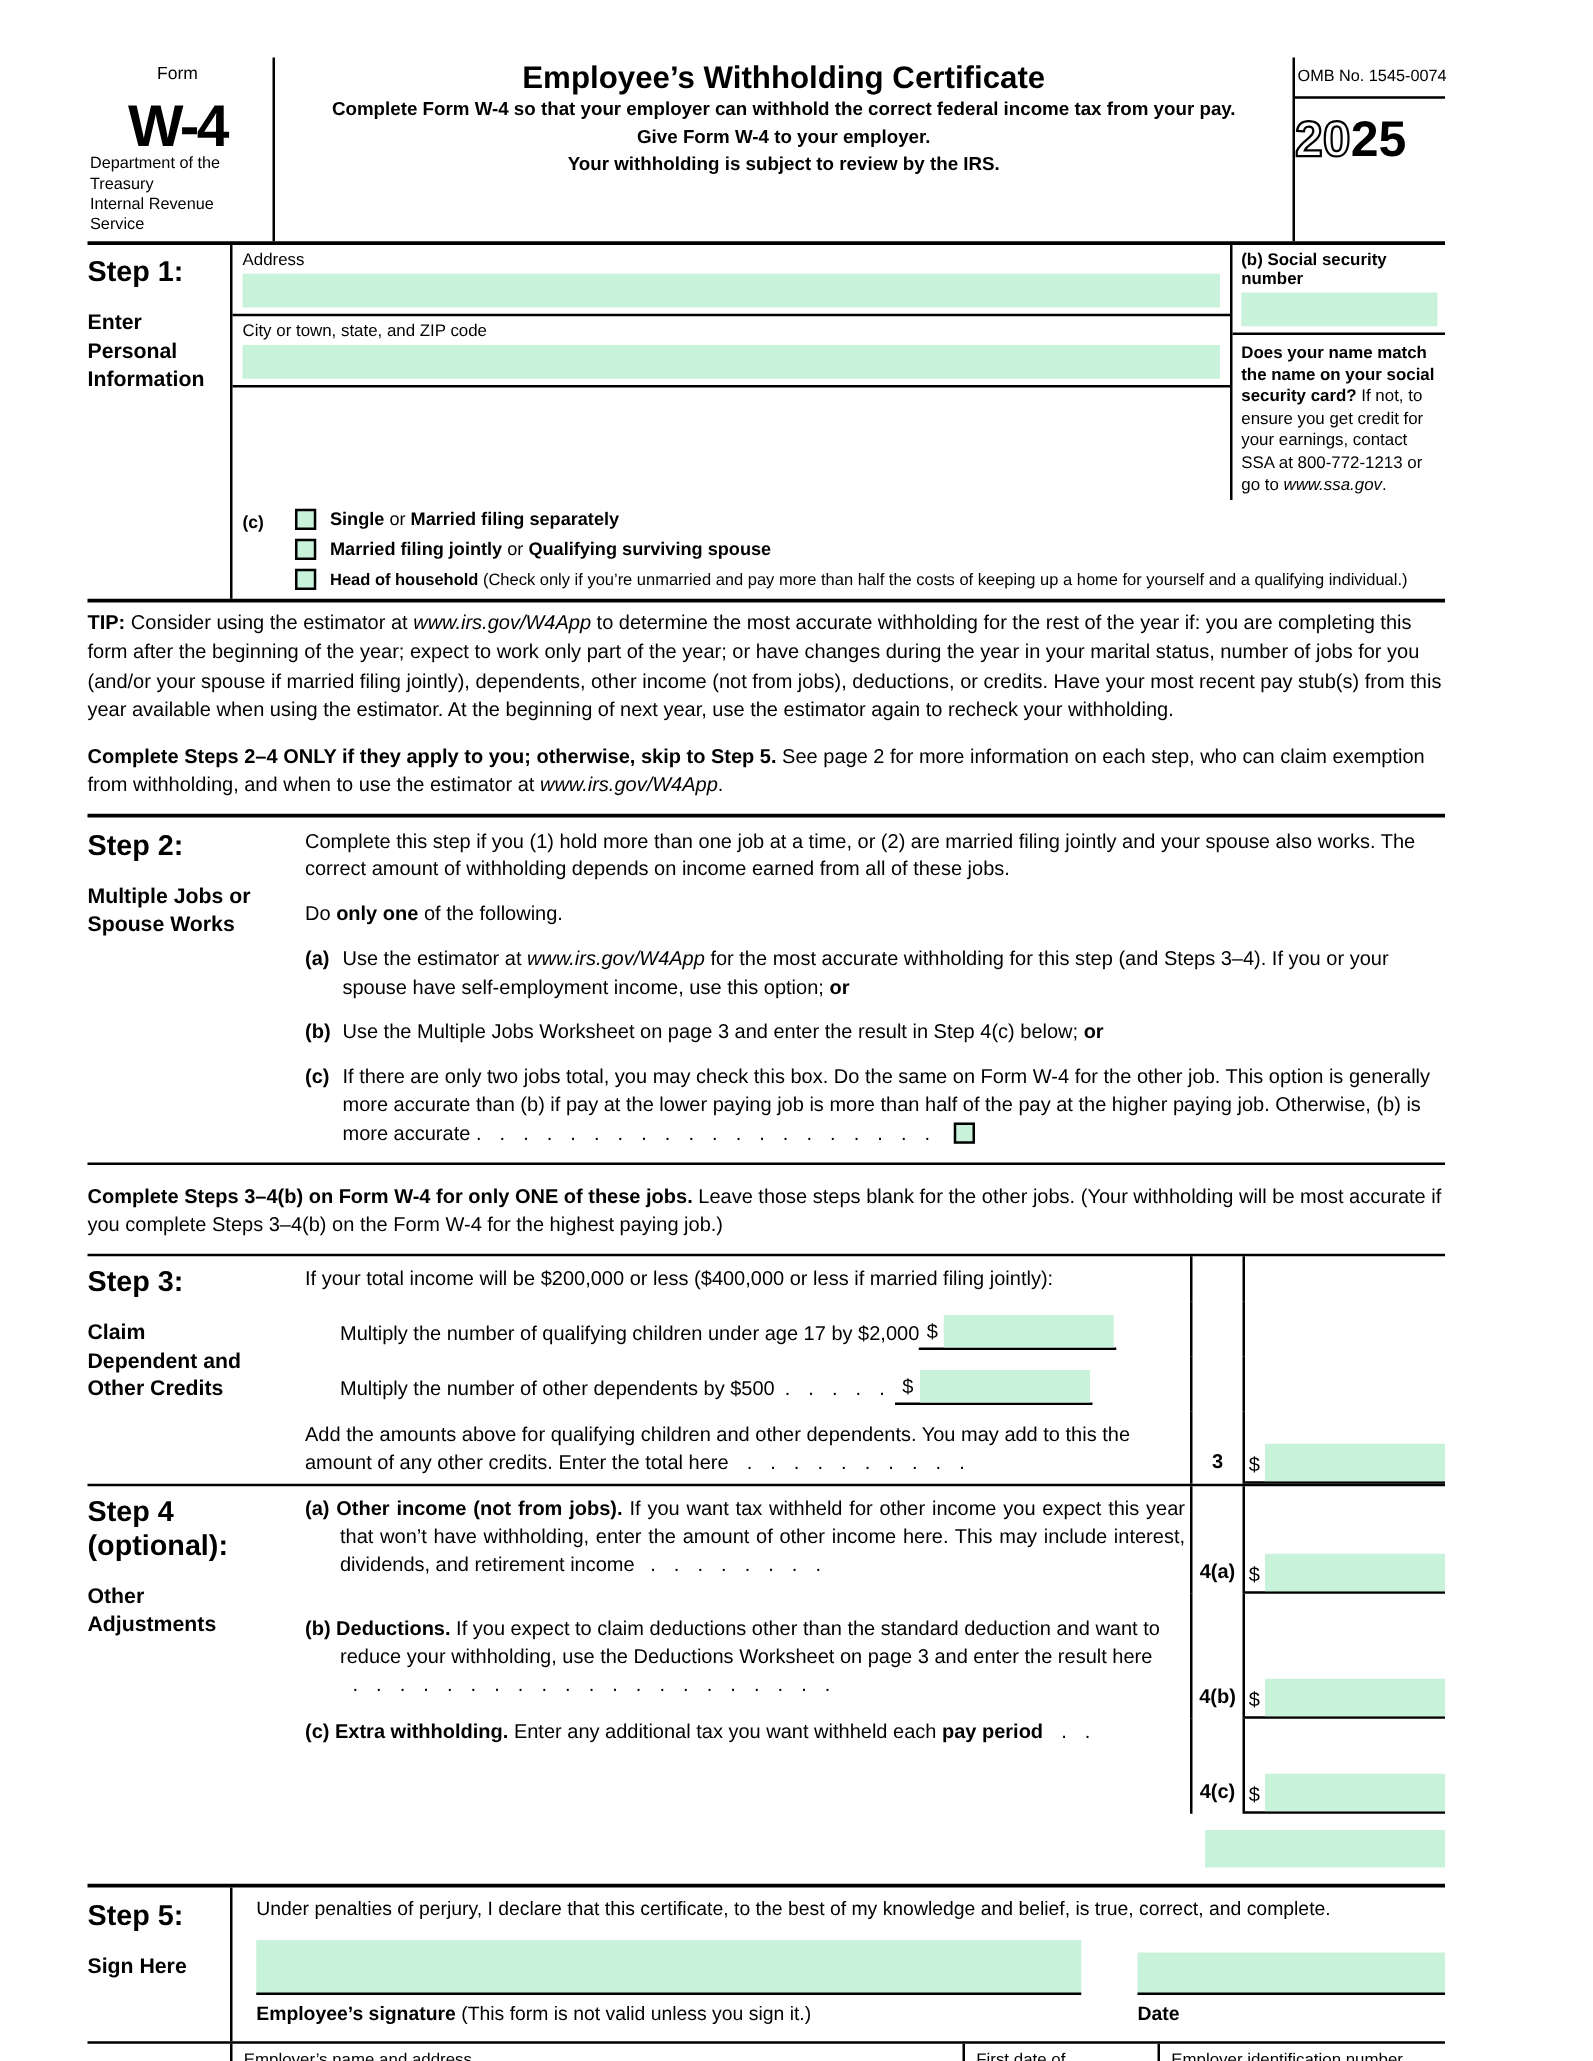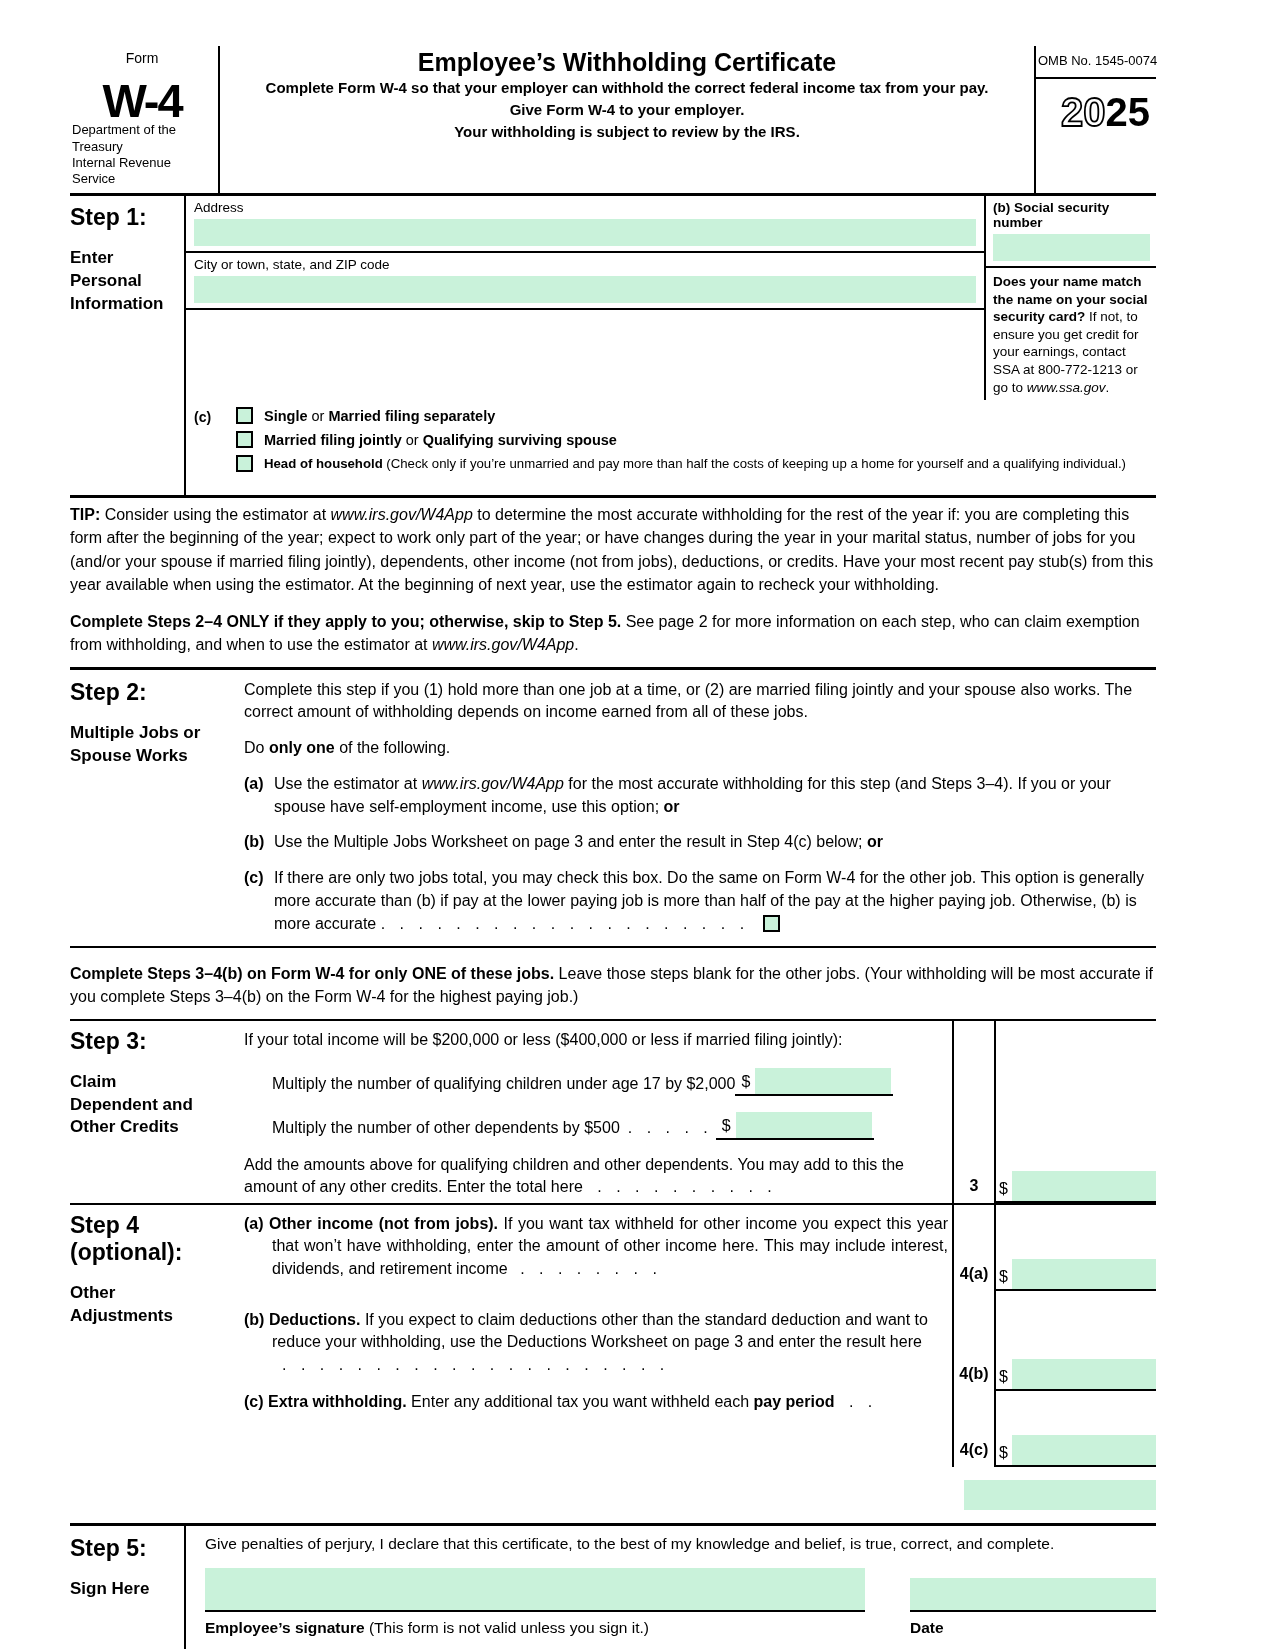--- a/index.html
+++ b/index.html
@@ -20,21 +20,21 @@
   .h-left { width: 150px; border-right: 2px solid #000; display: flex; flex-direction: column; padding: 4px 6px 6px 2px; }
   .h-form-line { display: flex; align-items: center; gap: 5px; flex-direction: column; }
   .h-form-label { font-size: 14px; padding-bottom: 9px; }
   .h-form-number { font-size: 47px; font-weight: bold; letter-spacing: -2px; line-height: 0.9; }
   .h-dept { font-size: 13px; line-height: 1.25; margin-top: auto; }
   .h-center { flex: 1; text-align: center; padding: 2px 10px 4px; }
   .h-title { font-size: 25px; font-weight: bold; }
   .h-sub { font-size: 15px; font-weight: bold; line-height: 1.45; }
   .h-right { width: 122px; border-left: 2px solid #000; display: flex; flex-direction: column; }
   .h-omb { font-size: 13px; text-align: center; padding: 7px 2px 9px; border-bottom: 2px solid #000; white-space: nowrap; }
-  .h-year { text-align: center; font-size: 40px; font-weight: bold; margin-top: 11px; letter-spacing: 0px; padding-left: 19px; }
+  .h-year { text-align: left; font-size: 40px; font-weight: bold; margin-top: 11px; letter-spacing: 0px; }
   .h-year .outline { color: #fff; -webkit-text-stroke: 1.8px #000; }
 
   
   .step1 { display: flex; border-bottom: 3px solid #000; }
   .s1-label { width: 116px; border-right: 2px solid #000; padding-top: 8px; }
   .step-title { font-size: 23px; font-weight: bold; }
   .step-sub { font-size: 17px; font-weight: bold; margin-top: 16px; line-height: 1.35; }
   .s1-main { flex: 1; display: flex; flex-direction: column; }
   .s1-top { display: flex; }
   .s1-fields { flex: 1; display: flex; flex-direction: column; }
@@ -51,21 +51,21 @@
   .gf-block { margin: 0 8px 5px 0; }
   .s1-simple { padding: 3px 0 0 8px; }
   .s1-right { width: 172px; border-left: 2px solid #000; display: flex; flex-direction: column; }
   .s1-ssn { border-bottom: 2px solid #000; padding: 3px 6px 5px 7px; }
   .s1-ssn .s1-fieldlabel { font-weight: bold; }
   .s1-note { font-size: 13.5px; line-height: 1.3; padding: 5px 4px 4px 7px; }
   .s1-c { display: flex; padding: 7px 0 5px 8px; flex: 1; }
   .c-prefix { font-weight: bold; font-size: 14px; width: 42px; padding-top: 2px; }
   .c-opts { flex: 1; }
   .c-opt { display: flex; align-items: center; gap: 11px; margin-bottom: 7px; font-size: 14.5px; }
-  .c-opt.small { font-size: 13.2px; white-space: nowrap; margin-bottom: 18px; }
+  .c-opt.small { font-size: 13.2px; white-space: nowrap; margin-bottom: 2px; }
   .cbox { width: 17px; height: 17px; border: 2px solid #000; background: #c9f2da; flex: none; display: inline-block; }
 
   
   .para { font-size: 16px; line-height: 1.45; }
   .tip { margin-top: 5px; }
   .note { margin-top: 14px; }
   .hr-med { height: 2.5px; background: #000; margin-top: 11px; }
   .hr-thin { height: 1.5px; background: #000; margin-top: 11px; }
   .hr-thick { height: 3px; background: #000; }
 
@@ -382,21 +382,21 @@
     </div>
 
     <div class="hr-thick"></div>
 
     <div class="step5">
       <div class="s5-label">
         <div class="step-title">Step 5:</div>
         <div class="step-sub">Sign Here</div>
       </div>
       <div class="s5-main">
-        <div class="s5-perjury">Give penalties of perjury, I declare that this certificate, to the best of my knowledge and belief, is true, correct, and complete.</div>
+        <div class="s5-perjury">Under penalties of perjury, I declare that this certificate, to the best of my knowledge and belief, is true, correct, and complete.</div>
         <div class="sig-row">
           <div class="sig-field gbg"></div>
           <div class="sig-gap"></div>
           <div class="date-field gbg"></div>
         </div>
         <div class="sig-labels">
           <div class="sig-label">
             <span class="bold">Employee’s signature</span><span> (This form is not valid unless you sign it.)</span>
           </div>
           <div class="sig-gap2"></div>

